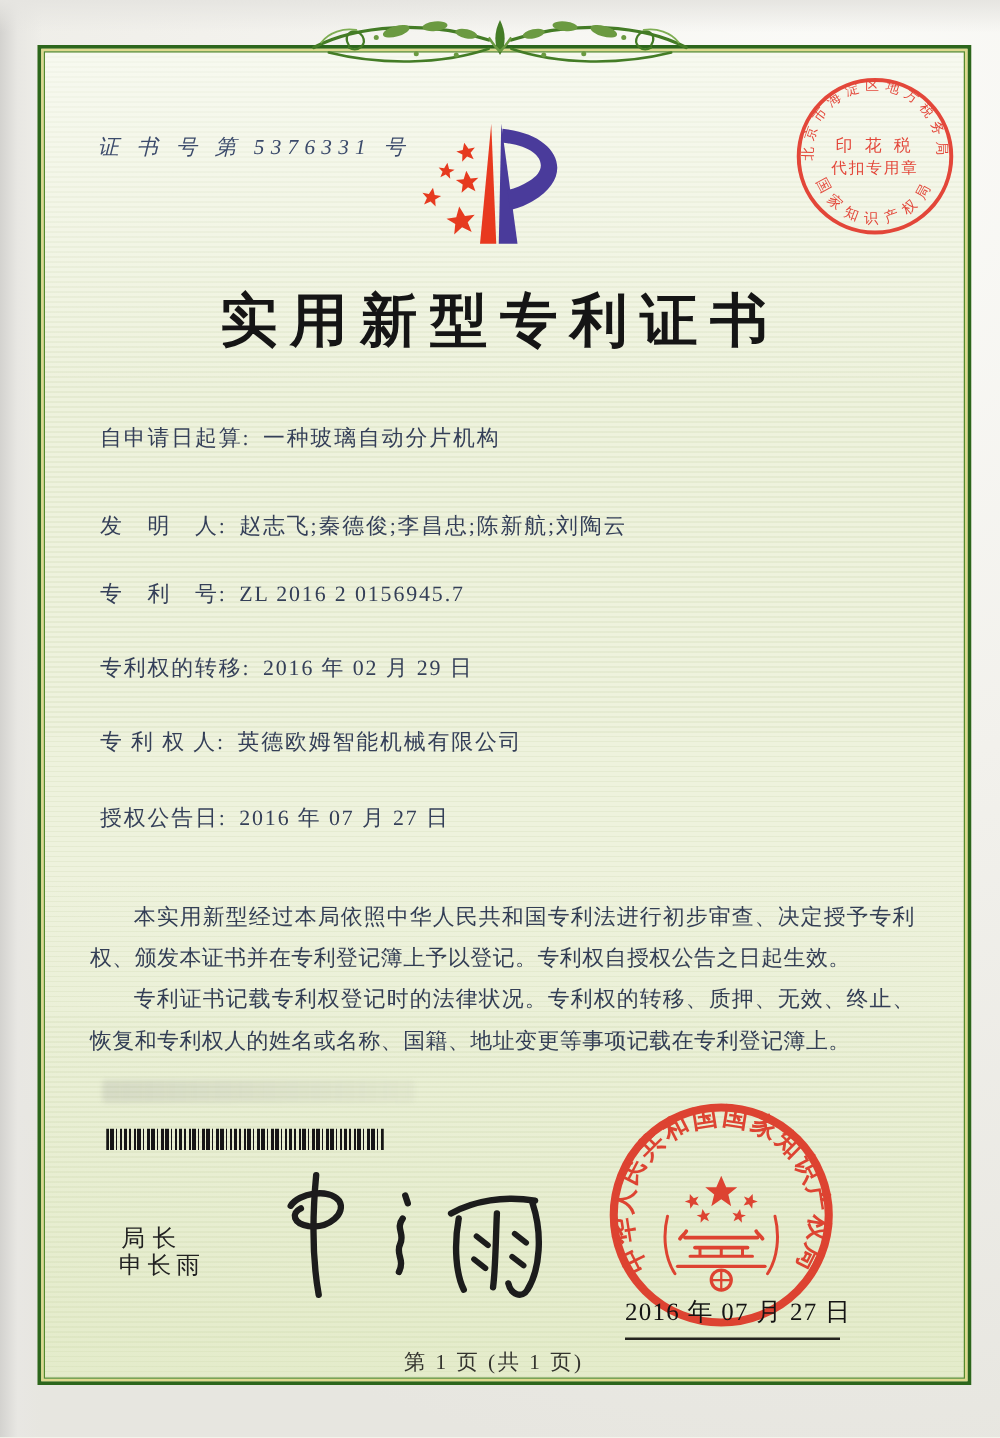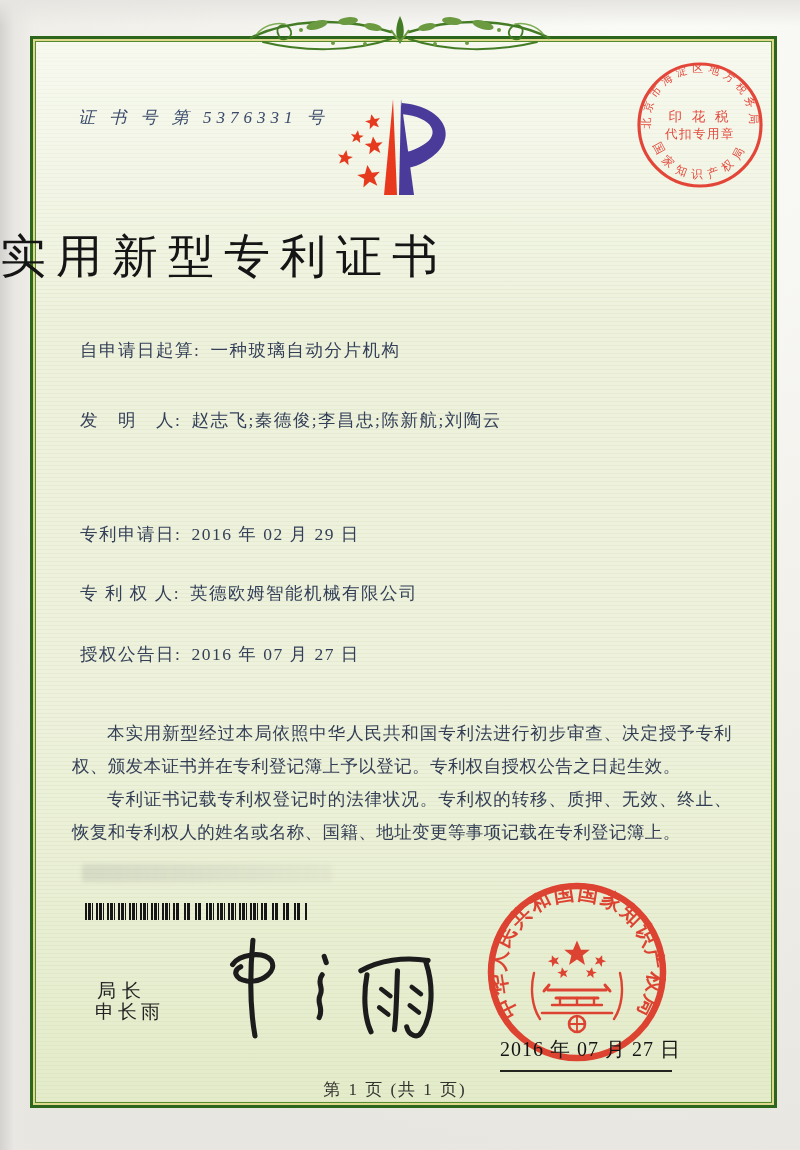--- a/index.html
+++ b/index.html
@@ -40,21 +40,21 @@
   }
   .ornament{position:absolute;left:245px;top:8px;width:310px;height:62px;}
   .cert-no{
     position:absolute;left:78px;top:106px;
     font-size:17px;letter-spacing:5px;color:#3b4a6b;font-style:italic;
   }
   .tax-stamp{position:absolute;left:630px;top:55px;width:140px;height:140px;opacity:.92;}
   .logo{position:absolute;left:320px;top:90px;width:160px;height:120px;}
   .title{
     position:absolute;left:0;top:226px;width:100%;
-    text-align:left;font-size:46px;font-weight:normal;
+    text-align:center;font-size:46px;font-weight:bold;
     letter-spacing:10px;color:#151515;
   }
   .field{
     position:absolute;left:80px;width:650px;
     font-size:17.5px;color:#343f58;letter-spacing:1.5px;white-space:nowrap;
   }
   .field .val{margin-left:10px;}
   .f0{top:338px;} .f1{top:408px;} .f2{top:463px;}
   .f3{top:522px;} .f4{top:581px;} .f5{top:642px;}
   .body-text{
@@ -166,22 +166,25 @@
   </svg>
 
   <div class="title">实用新型专利证书</div>
 
   <div class="field f0">
     <span>自申请日起算:</span><span class="val">一种玻璃自动分片机构</span>
   </div>
   <div class="field f1">
     <span>发　明　人:</span><span class="val">赵志飞;秦德俊;李昌忠;陈新航;刘陶云</span>
   </div>
+  <div class="field f2">
+    <span>专　利　号:</span><span class="val">ZL 2016 2 0156945.7</span>
+  </div>
   <div class="field f3">
-    <span>专利申请日:</span><span class="val">2016 年 02 月 29 日</span>
+    <span>专利权的转移:</span><span class="val">2016 年 02 月 29 日</span>
   </div>
   <div class="field f4">
     <span>专 利 权 人:</span><span class="val">英德欧姆智能机械有限公司</span>
   </div>
   <div class="field f5">
     <span>授权公告日:</span><span class="val">2016 年 07 月 27 日</span>
   </div>
 
   <div class="body-text">
     <p>本实用新型经过本局依照中华人民共和国专利法进行初步审查、决定授予专利权、颁发本证书并在专利登记簿上予以登记。专利权自授权公告之日起生效。</p>

